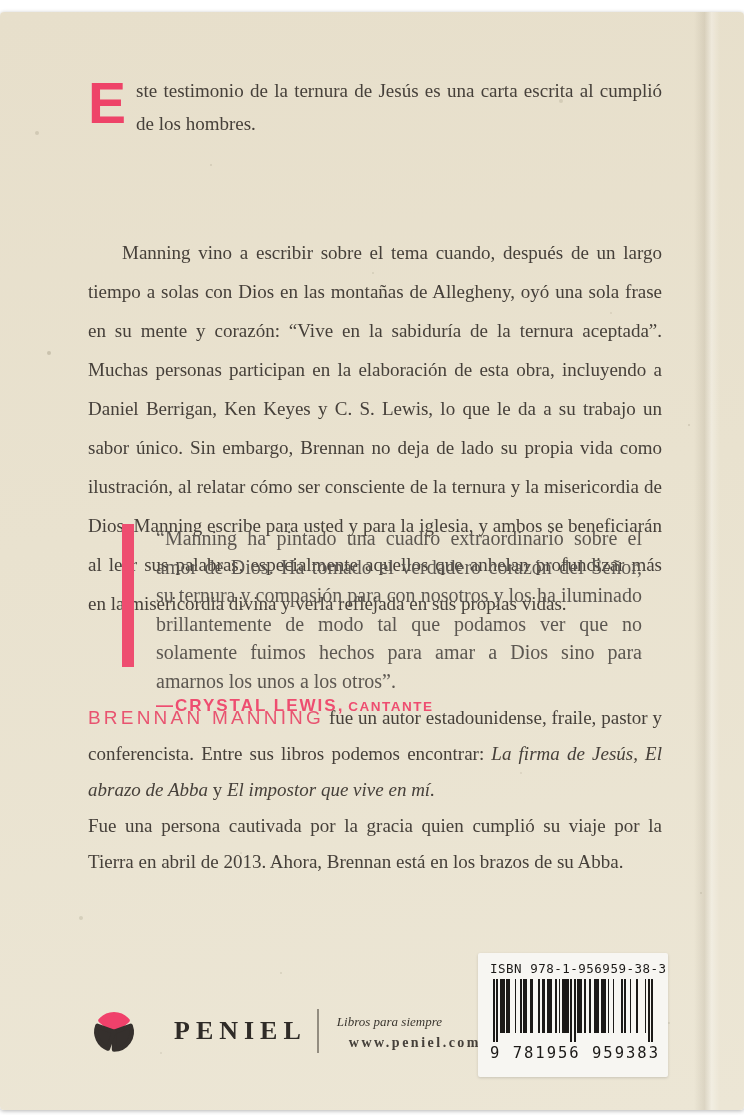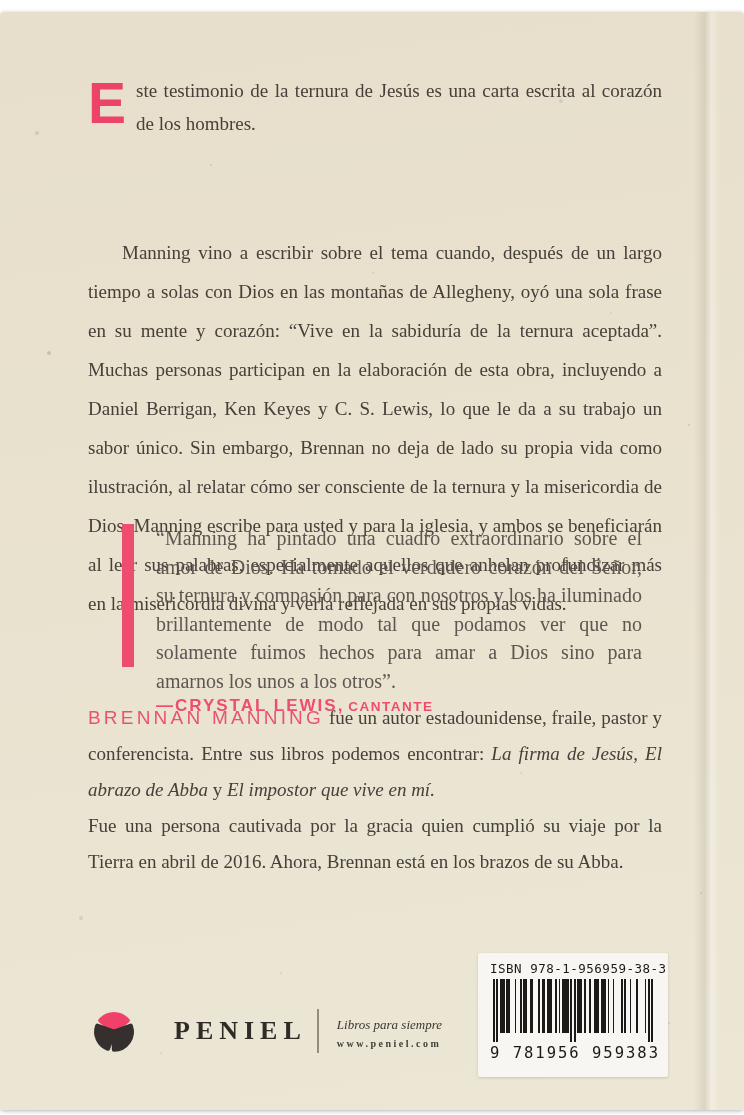--- a/index.html
+++ b/index.html
@@ -77,21 +77,21 @@
     margin-left:32px; font-family:"Liberation Serif", serif; font-weight:bold;
     font-size:26px; letter-spacing:6px; color:#2f2b27;
   }
   .logo-divider { width:2px; height:44px; background:#938d80; margin:0 18px 0 10px; }
   .tagline {
     font-family:"Liberation Serif", serif; font-style:italic;
     font-size:13px; color:#3a362f; line-height:22px;
   }
   .website {
     font-family:"Liberation Serif", serif; font-weight:bold;
-    font-size:10px; letter-spacing:2.5px; color:#45403a; margin-top:2px;
+    font-size:14px; letter-spacing:2.5px; color:#45403a; margin-top:2px;margin-left:12px;
   }
   .barcode {
     position:absolute; left:478px; top:941px; width:190px; height:124px;
     background:#f7f6f2; border-radius:2px; padding:8px 12px 9px;
     box-shadow:0 1px 3px rgba(0,0,0,.15);
   }
   .isbn {
     font-family:"DejaVu Sans Mono", monospace; font-size:12.5px;
     color:#1c1a18; text-align:center; letter-spacing:0.5px; margin-bottom:3px;
     white-space:nowrap;
@@ -106,36 +106,36 @@
   }
 </style>
 </head>
 <body>
 
 <div class="page">
   <div class="cover">
     <div class="speckles"></div>
     <div class="crease"></div>
 
-    <p class="para p1"><span class="dropcap">E</span><span>ste testimonio de la ternura de Jesús es una carta escrita al corazón de los hombres.</span></p>
+    <p class="para p1"><span class="dropcap">E</span><span>ste testimonio de la ternura de Jesús es una carta escrita al cumplió de los hombres.</span></p>
 
 
     <p class="para p3">Manning vino a escribir sobre el tema cuando, después de un largo tiempo a solas con Dios en las montañas de Allegheny, oyó una sola frase en su mente y corazón: “Vive en la sabiduría de la ternura aceptada”. Muchas personas participan en la elaboración de esta obra, incluyendo a Daniel Berrigan, Ken Keyes y C. S. Lewis, lo que le da a su trabajo un sabor único. Sin embargo, Brennan no deja de lado su propia vida como ilustración, al relatar cómo ser consciente de la ternura y la misericordia de Dios. Manning escribe para usted y para la iglesia, y ambos se beneficiarán al leer sus palabras, especialmente aquellos que anhelan profundizar más en la misericordia divina y verla reflejada en sus propias vidas.</p>
 
     <div class="quote">
       <div class="qbar"></div>
       <div class="qbody">
         <p class="qtext">“Manning ha pintado una cuadro extraordinario sobre el amor de Dios. Ha tomado el verdadero corazón del Señor, su ternura y compasión para con nosotros y los ha iluminado brillantemente de modo tal que podamos ver que no solamente fuimos hechos para amar a Dios sino para amarnos los unos a los otros”.</p>
         <p class="qattr"><span class="qname">—CRYSTAL LEWIS,</span> <span class="qrole">CANTANTE</span></p>
       </div>
     </div>
 
     <div class="bio">
       <p><span class="bio-name">BRENNAN MANNING</span><span> fue un autor estadounidense, fraile, pastor y conferencista. Entre sus libros podemos encontrar: </span><i>La firma de Jesús, El abrazo de Abba</i><span> y </span><i>El impostor que vive en mí.</i></p>
-      <p>Fue una persona cautivada por la gracia quien cumplió su viaje por la Tierra en abril de 2016. Ahora, Brennan está en los brazos de su Abba.</p>
+      <p>Fue una persona cautivada por la gracia quien cumplió su viaje por la Tierra en abril de 2013. Ahora, Brennan está en los brazos de su Abba.</p>
     </div>
 
     <div class="footer-logo">
       <svg class="logo-mark" viewBox="0 0 100 100" aria-hidden="true">
         <path d="M50 54 L19.4 28.3 A40 40 0 0 1 80.6 28.3 Z" fill="#f0416b" stroke="#f0416b" stroke-width="10" stroke-linejoin="round" transform="scale(0.82) translate(11,9)"></path>
         <path d="M50 54 L87.6 40.3 A40 40 0 0 1 50 94 Z" fill="#35302d" stroke="#35302d" stroke-width="10" stroke-linejoin="round" transform="scale(0.82) translate(11,9)"></path>
         <path d="M50 54 L36.3 91.6 A40 40 0 0 1 12.4 40.3 Z" fill="#35302d" stroke="#35302d" stroke-width="10" stroke-linejoin="round" transform="scale(0.82) translate(11,9)"></path>
       </svg>
       <div class="logo-word">PENIEL</div>
       <div class="logo-divider"></div>

